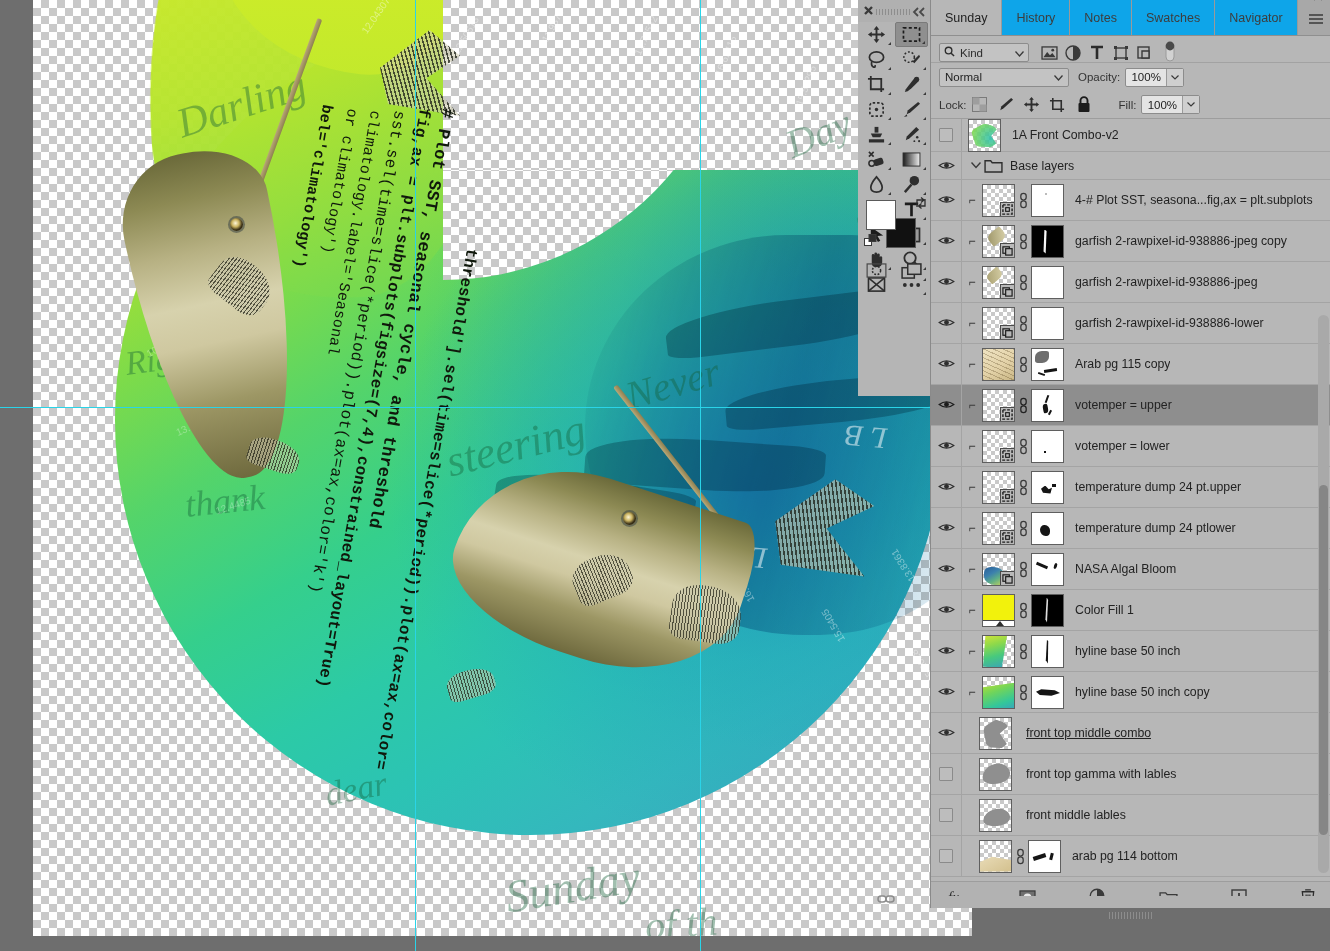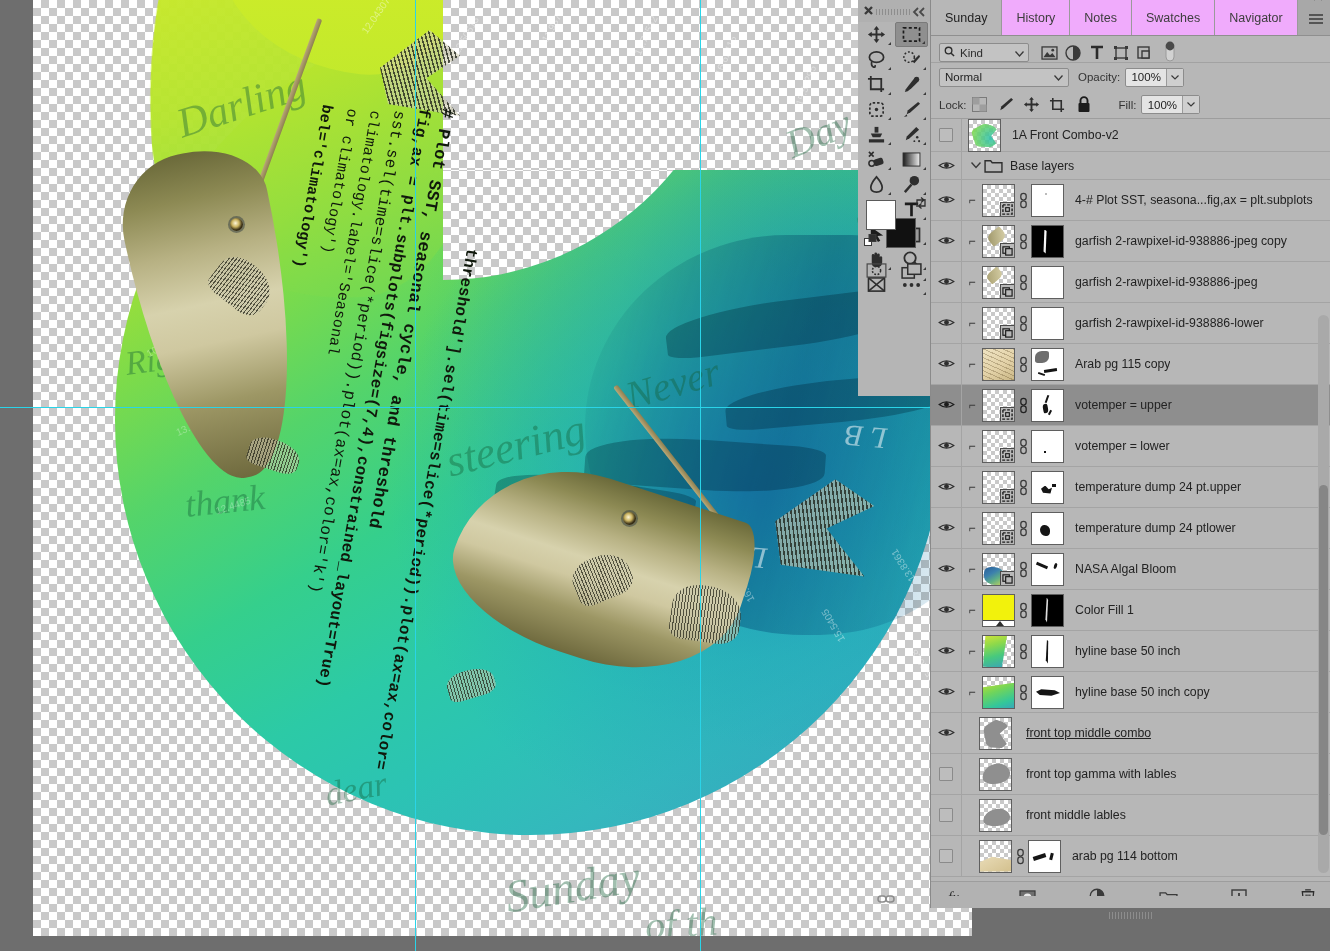--- a/index.html
+++ b/index.html
@@ -176,21 +176,21 @@
     background:#b7b7b7; border-left:1px solid #8a8a8a;
     z-index:70; display:flex; flex-direction:column;
   }
   #panel-tabs {
     height:36px; background:#a8a8a8; display:flex; align-items:stretch;
     border-bottom:1px solid #8f8f8f; position:relative;
   }
   .ptab {
     padding:0 14px; display:flex; align-items:center;
     font-size:12.5px; color:#3d3d3d; border-right:1px solid #9a9a9a;
-    background:#f0abfc; cursor:pointer;
+    background:#0ea5e9; cursor:pointer;
   }
   .ptab.active { background:#b7b7b7; color:#222; }
   #panel-menu { position:absolute; right:6px; top:11px; width:16px; height:12px; }
   #panel-collapse { position:absolute; right:6px; top:-13px; }
 
   #filter-row {
     height:27px; display:flex; align-items:flex-end; padding:0 8px; gap:0;
     border-bottom:1px solid #a2a2a2;
   }
   #kind-select {

